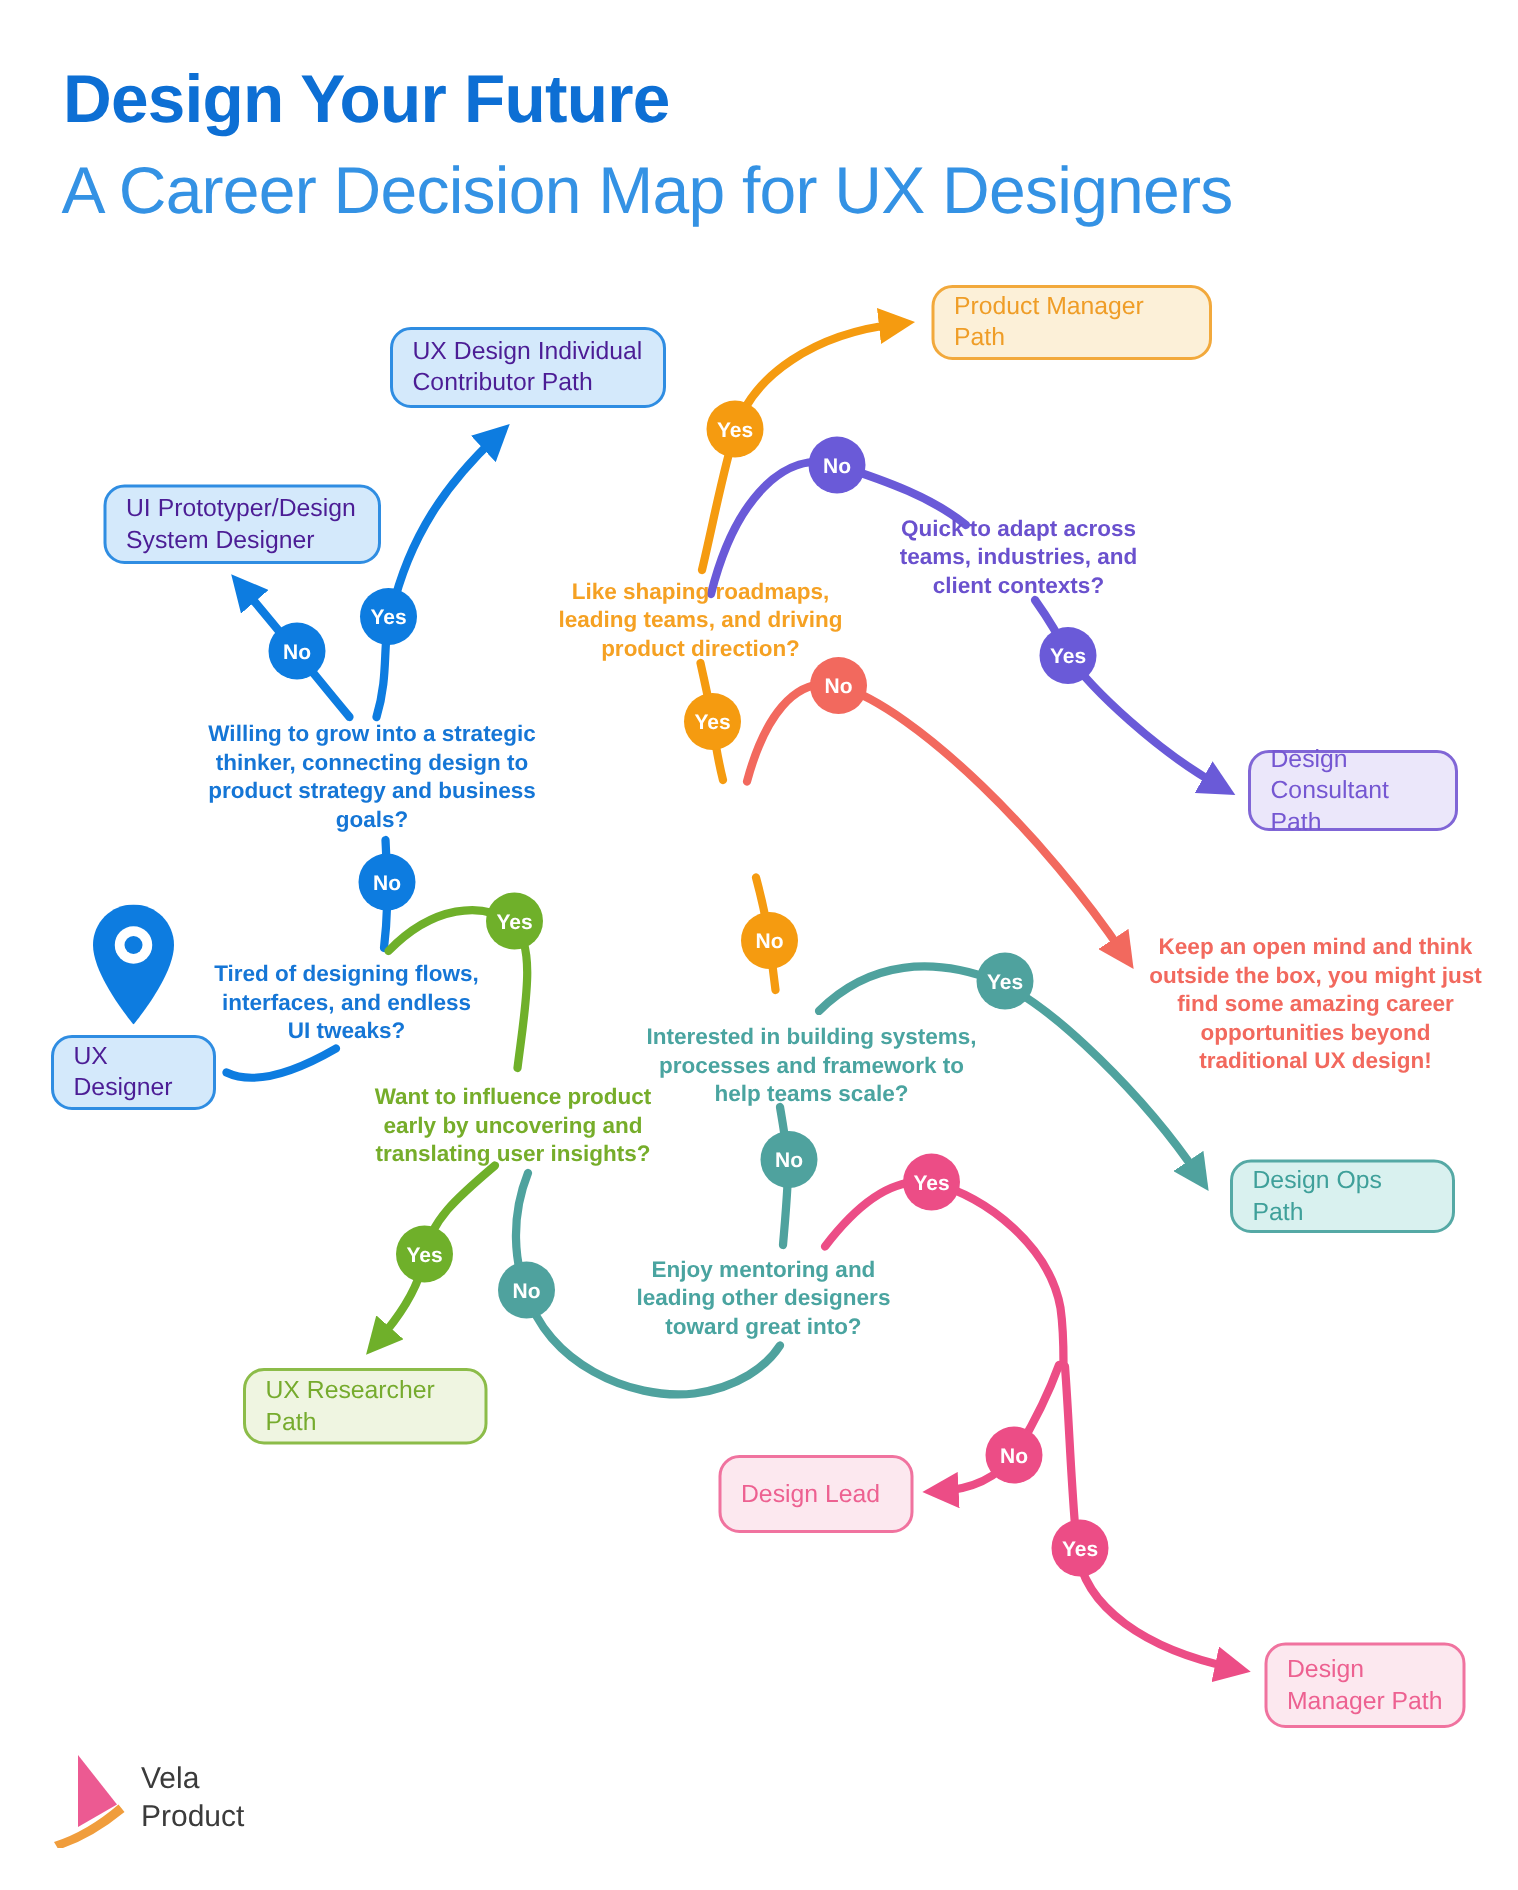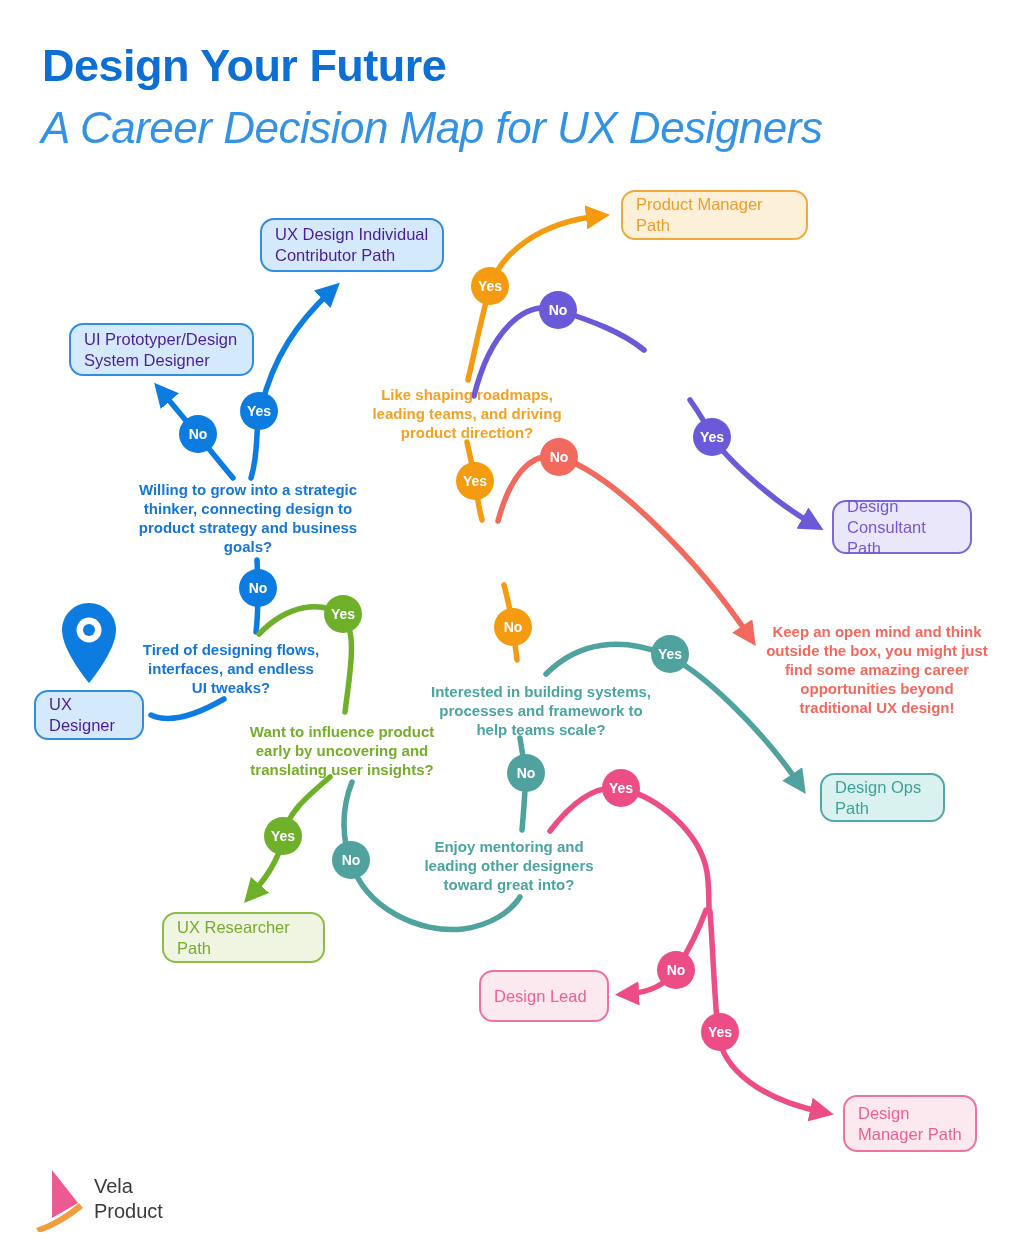--- a/index.html
+++ b/index.html
@@ -1,19 +1,19 @@
 <!DOCTYPE html>
 <html><head>
 <meta charset="utf-8">
 <style>
   html,body{margin:0;padding:0;background:#ffffff;}
   .canvas{position:relative;width:1012px;height:1260px;background:#ffffff;overflow:hidden;
           font-family:"Liberation Sans",sans-serif;}
   .title{position:absolute;left:42px;top:40px;margin:0;font-size:45px;font-weight:700;color:#0d6fd4;letter-spacing:-0.5px;}
-  .subtitle{position:absolute;left:41px;top:103px;margin:0;font-size:44px;font-weight:400;color:#3492e4;letter-spacing:-0.5px;font-style:italic;}
+  .subtitle{position:absolute;left:41px;top:103px;margin:0;font-size:44px;font-weight:400;color:#3492e4;letter-spacing:-0.5px;}
   .edges{position:absolute;left:0;top:0;width:1012px;height:1260px;}
   .node{position:absolute;border-radius:14px;border:2px solid;display:flex;align-items:center;
         padding:0 13px;font-size:16.5px;line-height:21px;box-sizing:border-box;}
   .n-blue{background:#d4e9fb;border-color:#2f8de2;color:#4c1d95;}
   .n-orange{background:#fcf0d8;border-color:#f2a93c;color:#ef9d27;}
   .n-purple{background:#ebe7fa;border-color:#8066d6;color:#7557d2;}
   .n-teal{background:#d9f1ef;border-color:#55a9a5;color:#3fa09a;}
   .n-green{background:#eff5e1;border-color:#8cbc49;color:#76ab2e;}
   .n-pink{background:#fce8ef;border-color:#f0739f;color:#ed6191;}
   .q{position:absolute;font-weight:700;font-size:15px;line-height:19px;text-align:center;}
@@ -90,28 +90,29 @@
     <path d="M27,0 C12,0 0,12 0,27 C0,48 27,80 27,80 C27,80 54,48 54,27 C54,12 42,0 27,0 Z" fill="#0d7ce0"></path>
     <circle cx="27" cy="27" r="12.5" fill="#ffffff"></circle>
     <circle cx="27" cy="27" r="6" fill="#0d7ce0"></circle>
   </svg>
 
   <div class="node n-blue" style="left:34px;top:690px;width:110px;height:50px">UX Designer</div>
   <div class="node n-blue" style="left:260px;top:218px;width:184px;height:54px">UX Design Individual Contributor Path</div>
   <div class="node n-blue" style="left:69px;top:323px;width:185px;height:53px">UI Prototyper/Design System Designer</div>
   <div class="node n-orange" style="left:621px;top:190px;width:187px;height:50px">Product Manager Path</div>
   <div class="node n-purple" style="left:832px;top:500px;width:140px;height:54px">Design Consultant Path</div>
-  <div class="node n-teal" style="left:820px;top:773px;width:125px;height:49px">Design Ops Path</div>
+  <div class="node n-teal" style="left:820px;top:773px;width:150px;height:49px">Design Ops Path</div>
   <div class="node n-green" style="left:162px;top:912px;width:163px;height:51px">UX Researcher Path</div>
   <div class="node n-pink" style="left:479px;top:970px;width:130px;height:52px">Design Lead</div>
   <div class="node n-pink" style="left:843px;top:1095px;width:134px;height:57px">Design Manager Path</div>
 
   <div class="q" style="left:142px;top:640px;width:178px;color:#1576d6">Tired of designing flows, interfaces, and endless UI tweaks?</div>
   <div class="q" style="left:137px;top:480px;width:222px;color:#1576d6">Willing to grow into a strategic thinker, connecting design to product strategy and business goals?</div>
   <div class="q" style="left:368px;top:385px;width:198px;color:#f5a123">Like shaping roadmaps, leading teams, and driving product direction?</div>
+  <div class="q" style="left:595px;top:343px;width:168px;color:#6a51ce">Quick to adapt across teams, industries, and client contexts?</div>
   <div class="q" style="left:243px;top:722px;width:198px;color:#76ad2a">Want to influence product early by uncovering and translating user insights?</div>
   <div class="q" style="left:424px;top:682px;width:234px;color:#4aa4a0">Interested in building systems, processes and framework to help teams scale?</div>
   <div class="q" style="left:417px;top:837px;width:184px;color:#4aa4a0">Enjoy mentoring and leading other designers toward great into?</div>
   <div class="q" style="left:763px;top:622px;width:228px;color:#f2695e">Keep an open mind and think outside the box, you might just find some amazing career opportunities beyond traditional UX design!</div>
 
   <div class="badge b-blue" style="left:179px;top:415px">No</div>
   <div class="badge b-blue" style="left:240px;top:392px">Yes</div>
   <div class="badge b-blue" style="left:239px;top:569px">No</div>
   <div class="badge b-green" style="left:324px;top:595px">Yes</div>
   <div class="badge b-orange" style="left:471px;top:267px">Yes</div>

